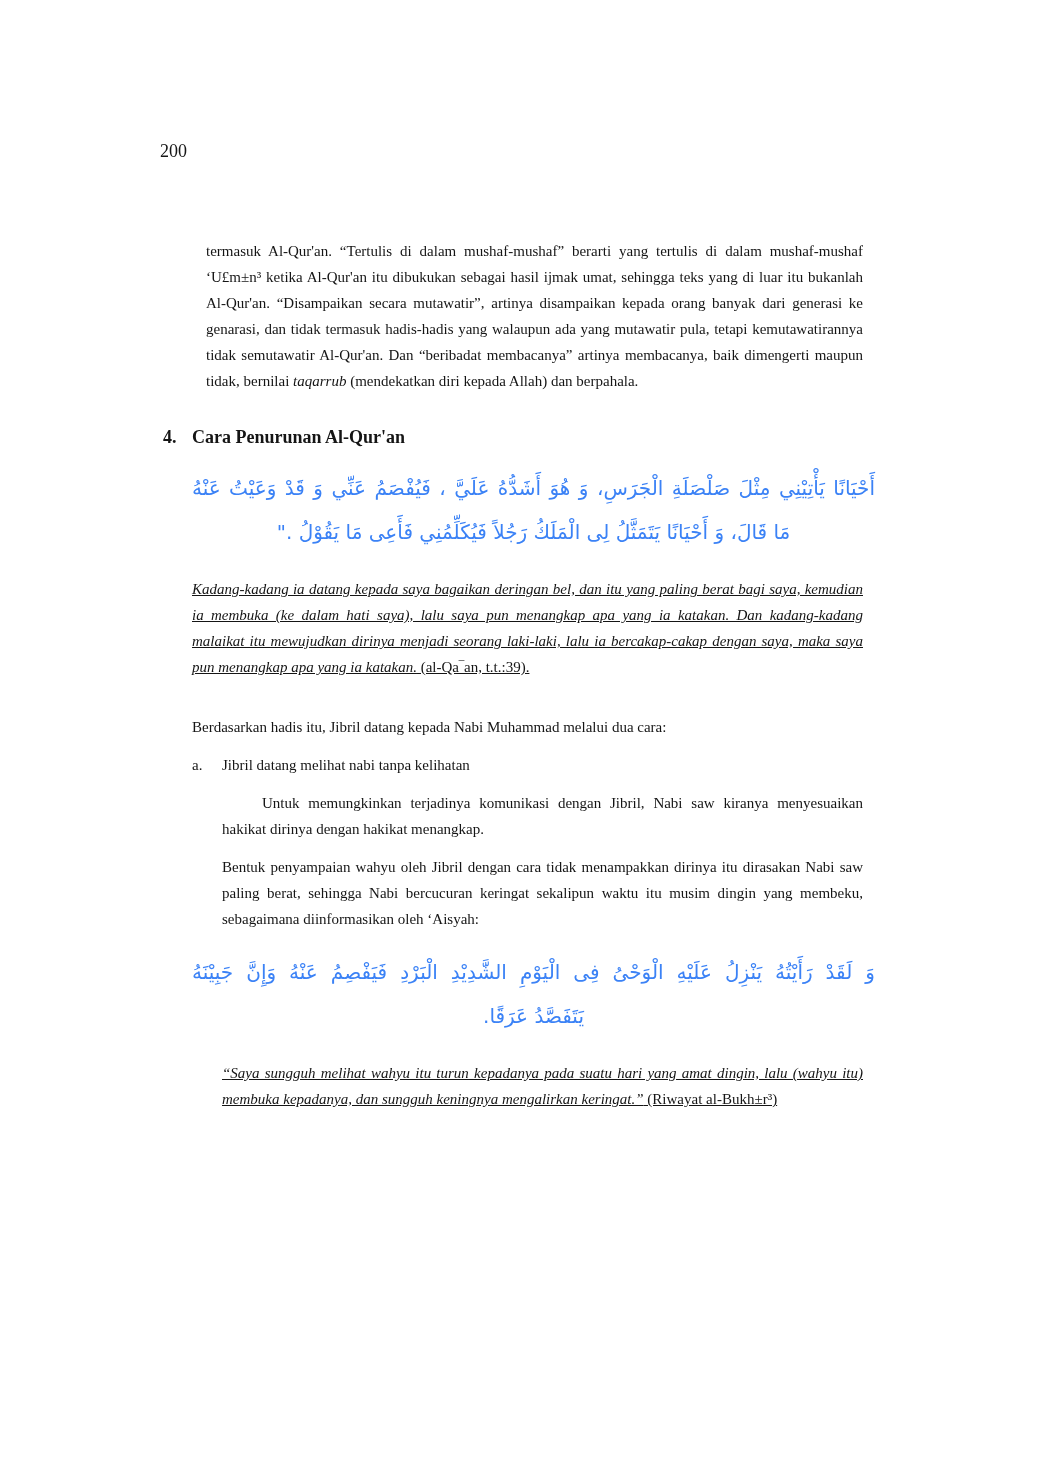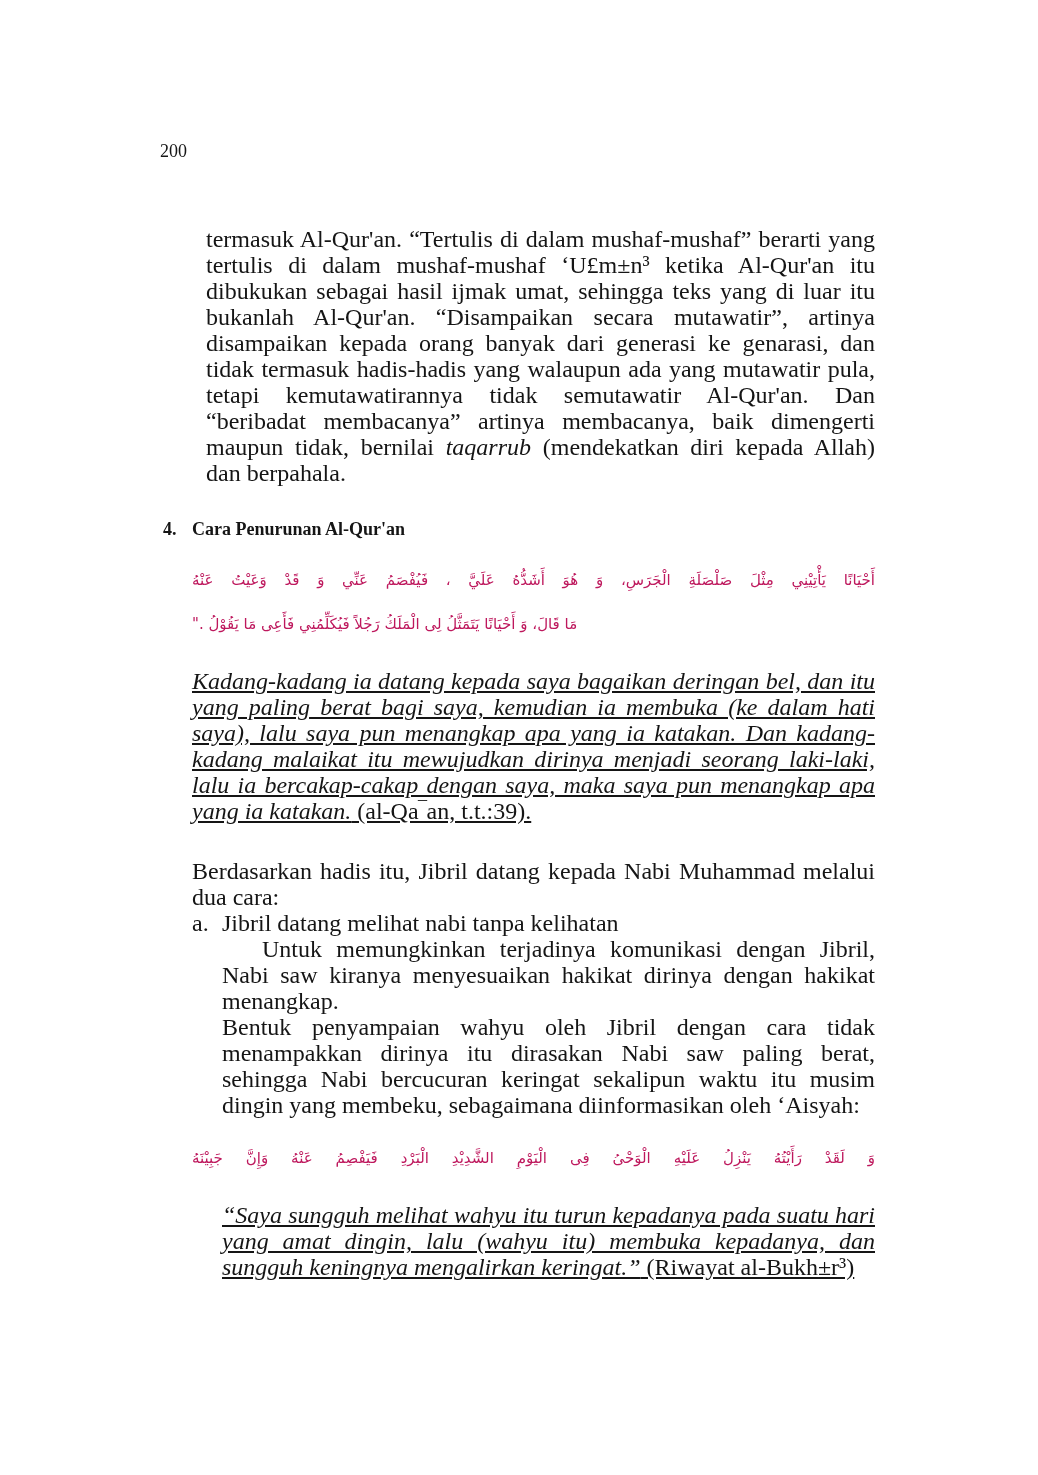--- a/index.html
+++ b/index.html
@@ -24,24 +24,24 @@
     font-size: 18px;
     line-height: 22px;
   }
   .content {
     position: absolute;
     left: 163px;
     top: 226px;
     width: 712px;
   }
   .body-text {
-    font-size: 24px;
+    font-size: 15px;
     line-height: 26px;
     text-align: justify;
-    margin: 0;
+    margin: 12px;
   }
   .ml-body   { margin-left: 29px; }   
   .ml-para1  { margin-left: 43px; }   
   .ml-sub    { margin-left: 59px; }   
   .fi-45 { text-indent: 45px; }
   .fi-40 { text-indent: 40px; }
   .italic { font-style: italic; }
   .roman  { font-style: normal; }
   .heading {
     display: flex;
@@ -60,26 +60,26 @@
   .list-marker {
     width: 30px;
     flex: 0 0 30px;
   }
   .list-text { flex: 1; }
   .arabic-block {
     margin-top: 16px;
     margin-bottom: 4px;
     direction: rtl;
     font-family: "DejaVu Sans", sans-serif;
-    font-size: 15px;
+    font-size: 20px;
     line-height: 44px;
-    color: #be185d;
+    color: #3b82f6;
   }
   .arabic-line {
-    text-align: left;
+    text-align: center;
   }
   .arabic-line.full {
     text-align: justify;
     text-align-last: justify;
   }
   .mt-18 { margin-top: 18px; }
   .mt-22 { margin-top: 22px; text-decoration: underline; }
   .mt-34 { margin-top: 34px; }
   .mt-4  { margin-top: 4px; }
 </style>
@@ -117,20 +117,21 @@
       <span class="list-marker">a.</span>
       <span class="list-text">Jibril datang melihat nabi tanpa kelihatan</span>
     </div>
 
     <p class="body-text ml-sub fi-40">Untuk memungkinkan terjadinya komunikasi dengan Jibril, Nabi saw kiranya menyesuaikan hakikat dirinya dengan hakikat menangkap.</p>
 
     <p class="body-text ml-sub">Bentuk penyampaian wahyu oleh Jibril dengan cara tidak menampakkan dirinya itu dirasakan Nabi saw paling berat, sehingga Nabi bercucuran keringat sekalipun waktu itu musim dingin yang membeku, sebagaimana diinformasikan oleh ‘Aisyah:</p>
 
     <div class="arabic-block ml-body mt-18">
       <div class="arabic-line full">وَ لَقَدْ رَأَيْتُهُ يَنْزِلُ عَلَيْهِ الْوَحْىُ فِى الْيَوْمِ الشَّدِيْدِ الْبَرْدِ فَيَفْصِمُ عَنْهُ وَإِنَّ جَبِيْنَهُ</div>
+      <div class="arabic-line">يَتَفَصَّدُ عَرَقًا.</div>
     </div>
 
     <p class="body-text ml-sub mt-22">
       <span class="italic">“Saya sungguh melihat wahyu itu turun kepadanya pada suatu hari yang amat dingin, lalu (wahyu itu) membuka kepadanya, dan sungguh keningnya mengalirkan keringat.”</span><span class="roman"> (Riwayat al-Bukh±r³)</span>
     </p>
 
   </div>
 </div>
 
 </body></html>

